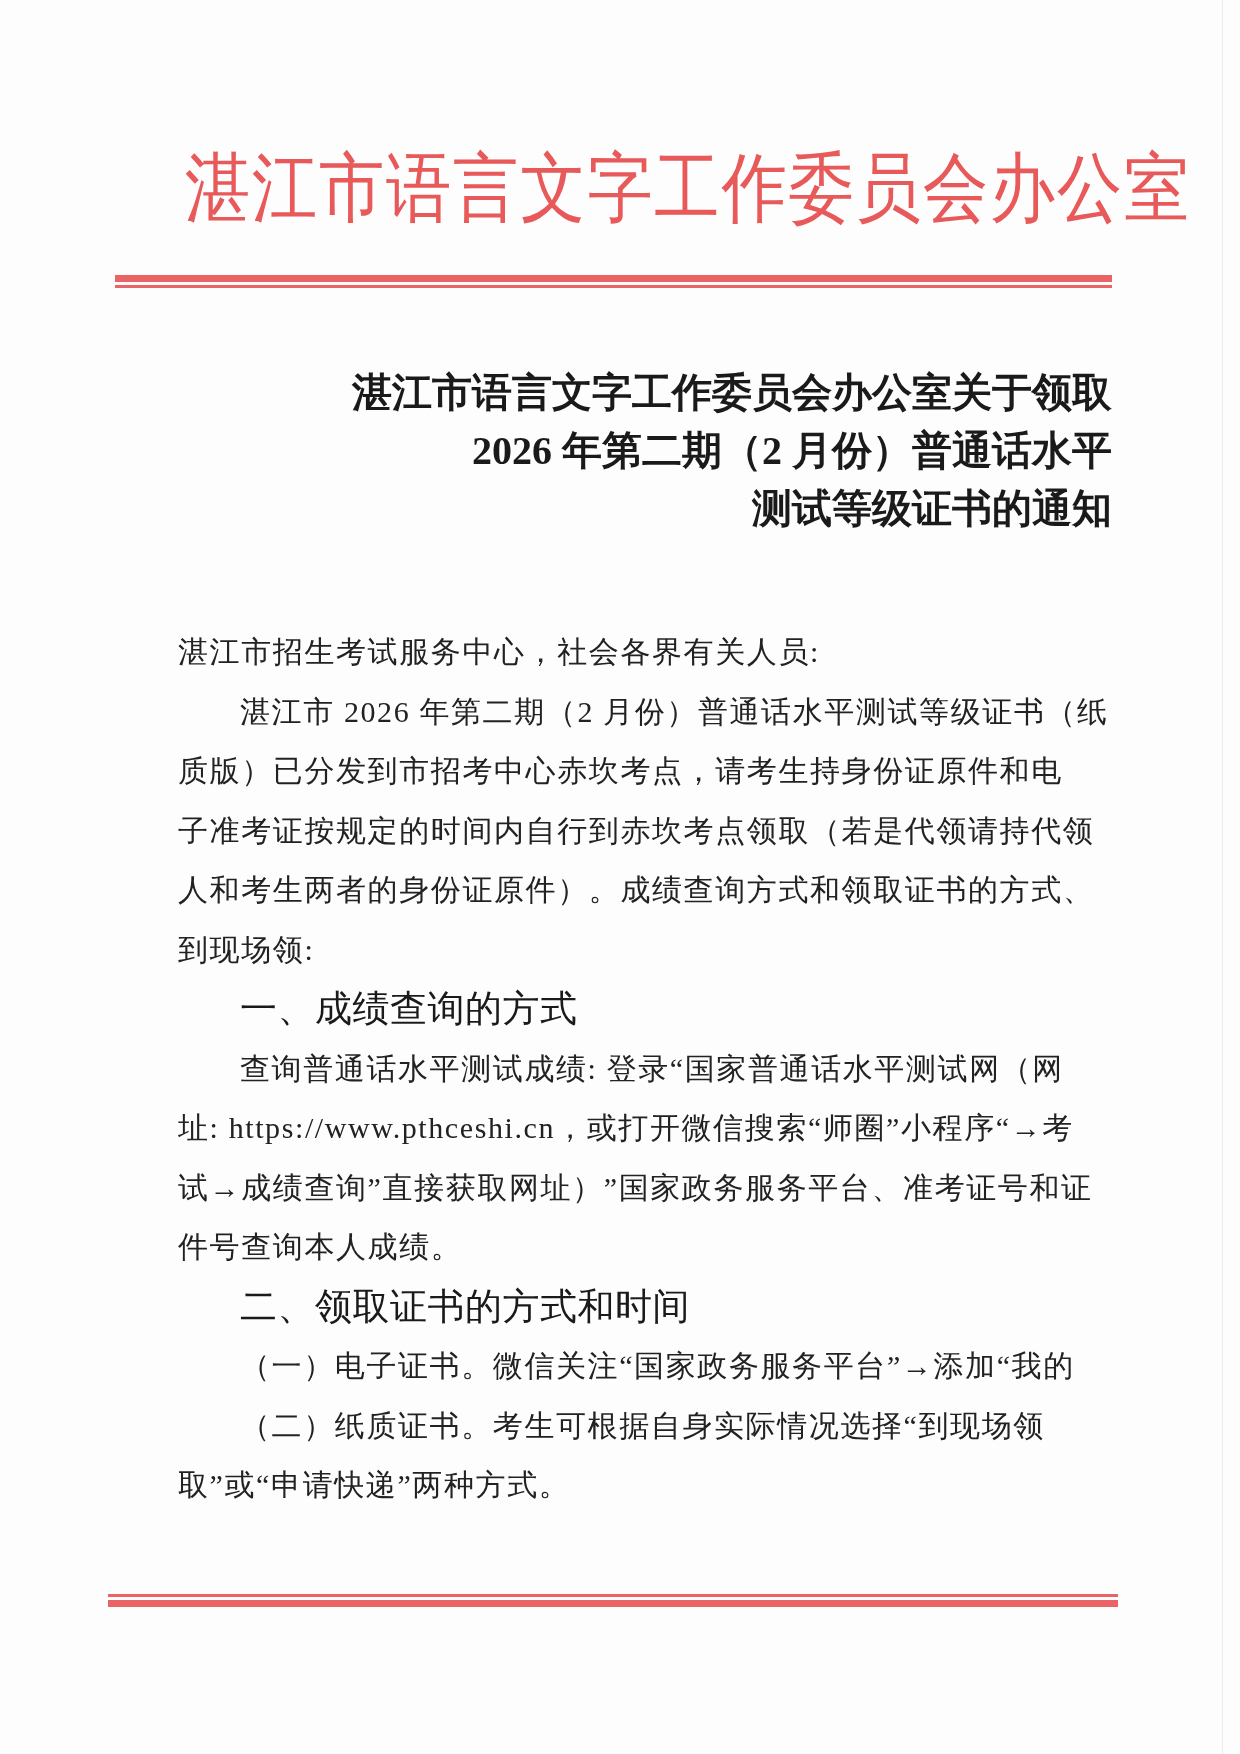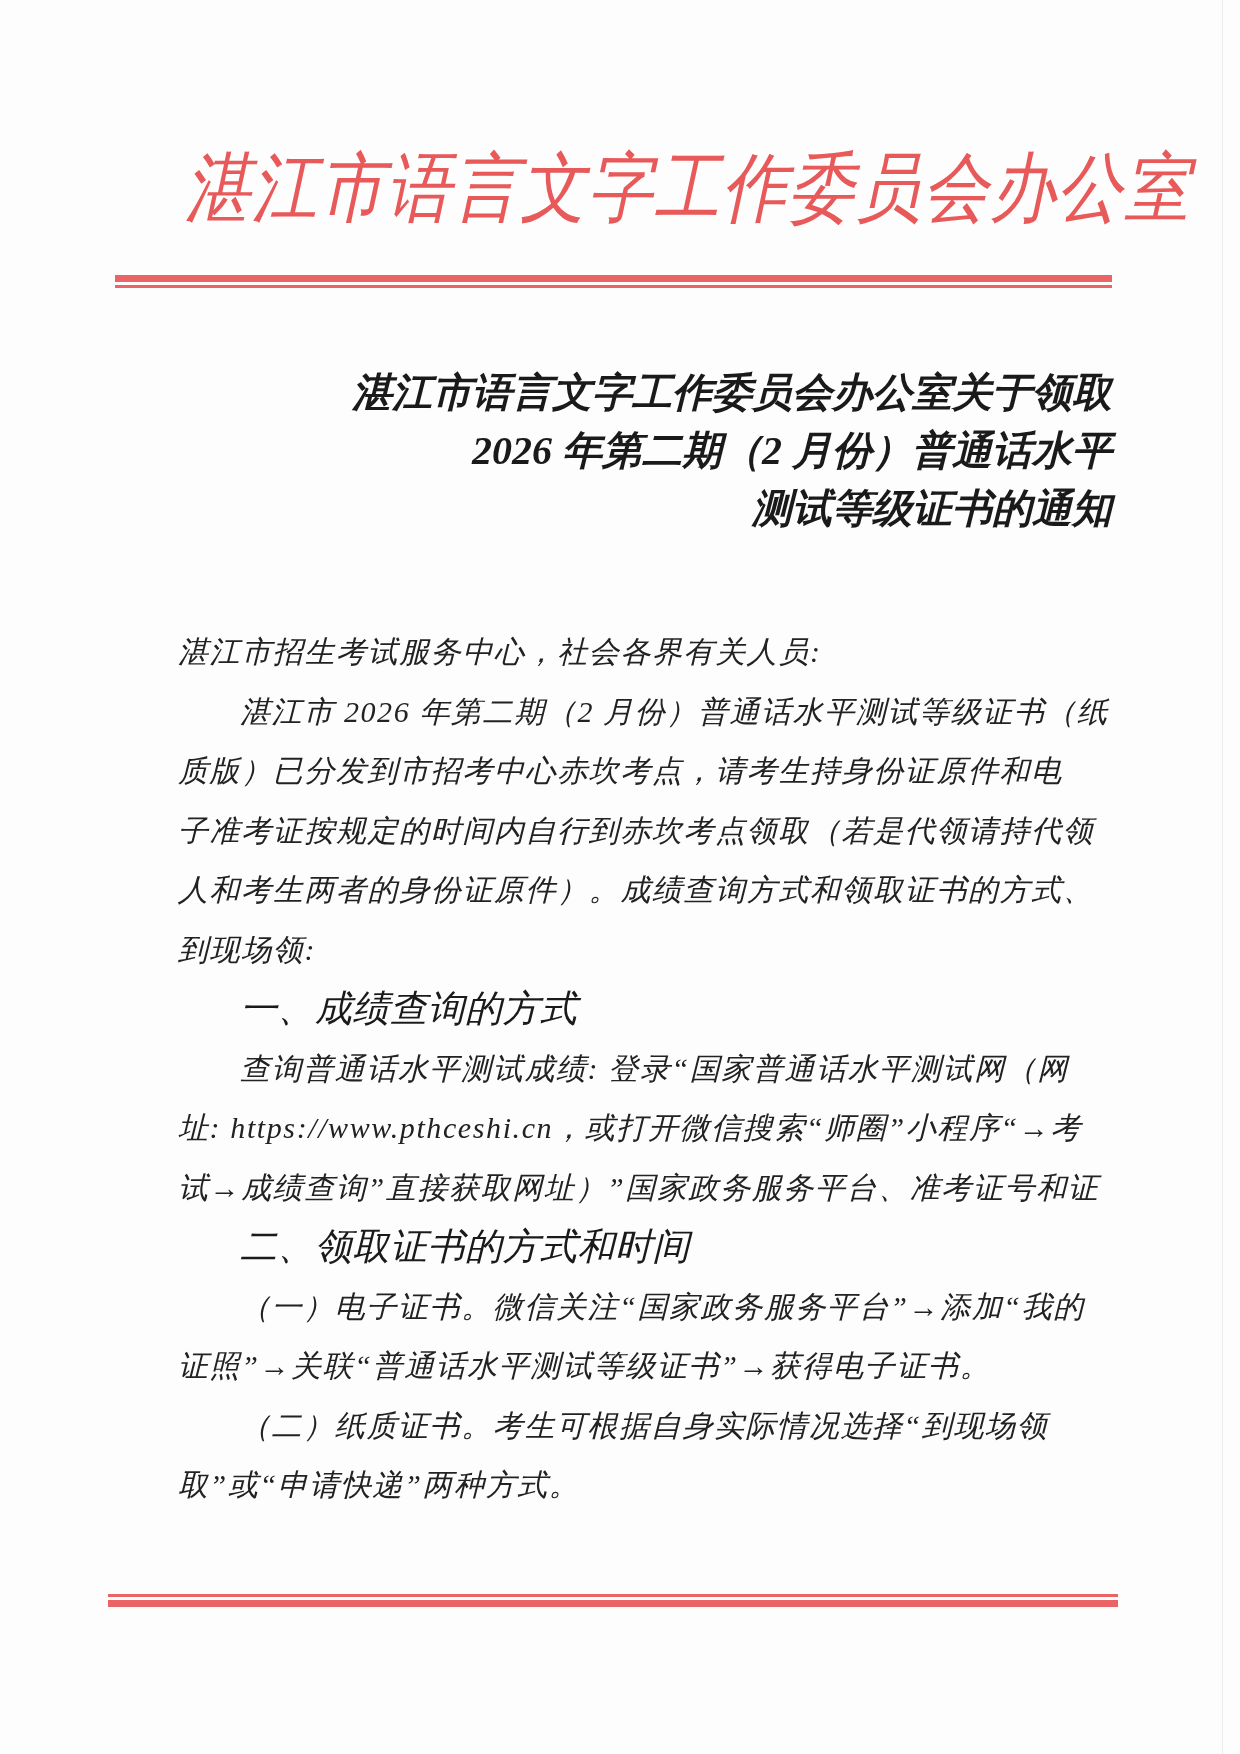--- a/index.html
+++ b/index.html
@@ -1,20 +1,19 @@
 <!DOCTYPE html>
 <html><head>
 <meta charset="utf-8">
 <style>
   html, body { margin: 0; padding: 0; background: #ffffff; }
   body { width: 1240px; height: 1754px; position: relative; overflow: hidden; }
   .page {
     position: absolute; left: 0; top: 0; width: 1240px; height: 1754px;
     background: #fdfdfd;
-    font-style: italic;
   }
   .scan-edge {
     position: absolute; left: 1222px; top: 0; width: 1px; height: 1754px;
     background: #ececec;
   }
   .masthead {
     position: absolute; left: 115px; top: 128px; width: 997px; height: 120px;
     text-align: center;
     font-family: "DejaVu Serif", "Liberation Serif", serif;
     font-size: 76px; line-height: 120px;
@@ -80,26 +79,26 @@
       <span class="line" style="text-indent:0">子准考证按规定的时间内自行到赤坎考点领取（若是代领请持代领</span>
       <span class="line" style="text-indent:0">人和考生两者的身份证原件）。成绩查询方式和领取证书的方式、</span>
       <span class="line" style="text-indent:0">到现场领:</span>
     </p>
 
     <p class="heading">一、成绩查询的方式</p>
     <p class="indent">
       <span class="line">查询普通话水平测试成绩: 登录“国家普通话水平测试网（网</span>
       <span class="line" style="text-indent:0">址: https://www.pthceshi.cn，或打开微信搜索“师圈”小程序“→考</span>
       <span class="line" style="text-indent:0">试→成绩查询”直接获取网址）”国家政务服务平台、准考证号和证</span>
+      <span class="line" style="text-indent:0">件号查询本人成绩。</span>
     </p>
 
     <p class="heading">二、领取证书的方式和时间</p>
     <p class="indent">
       <span class="line">（一）电子证书。微信关注“国家政务服务平台”→添加“我的</span>
-      <span class="line" style="text-indent:0">证照”→关联“普通话水平测试等级证书”→获得电子证书。</span>
     </p>
     <p class="indent">
       <span class="line">（二）纸质证书。考生可根据自身实际情况选择“到现场领</span>
       <span class="line" style="text-indent:0">取”或“申请快递”两种方式。</span>
     </p>
   </div>
 
   <div class="rule bot-thin"></div>
   <div class="rule bot-thick"></div>
 </div>

